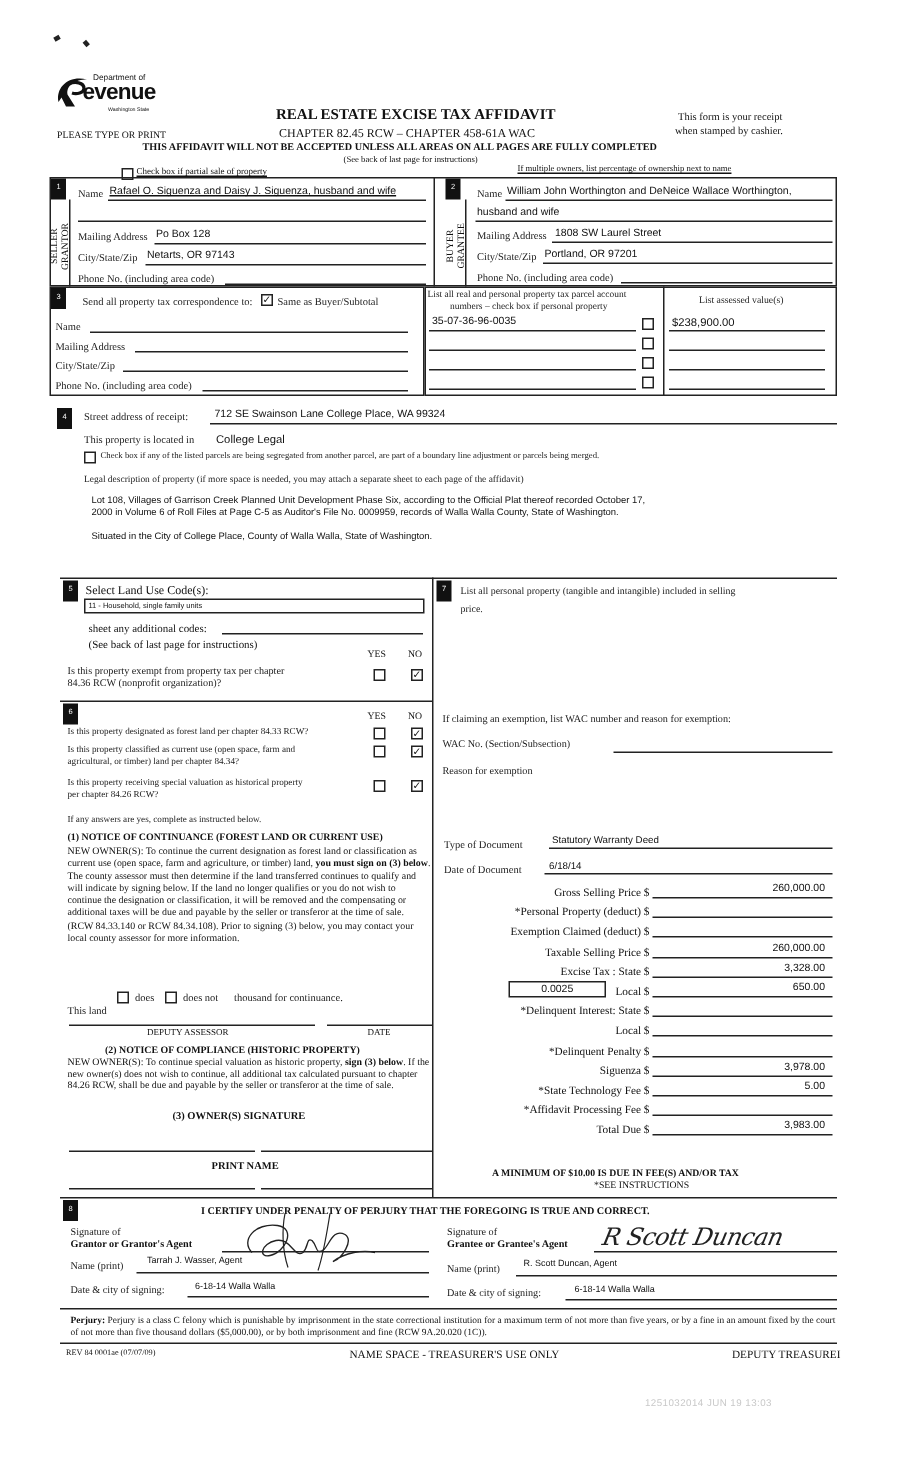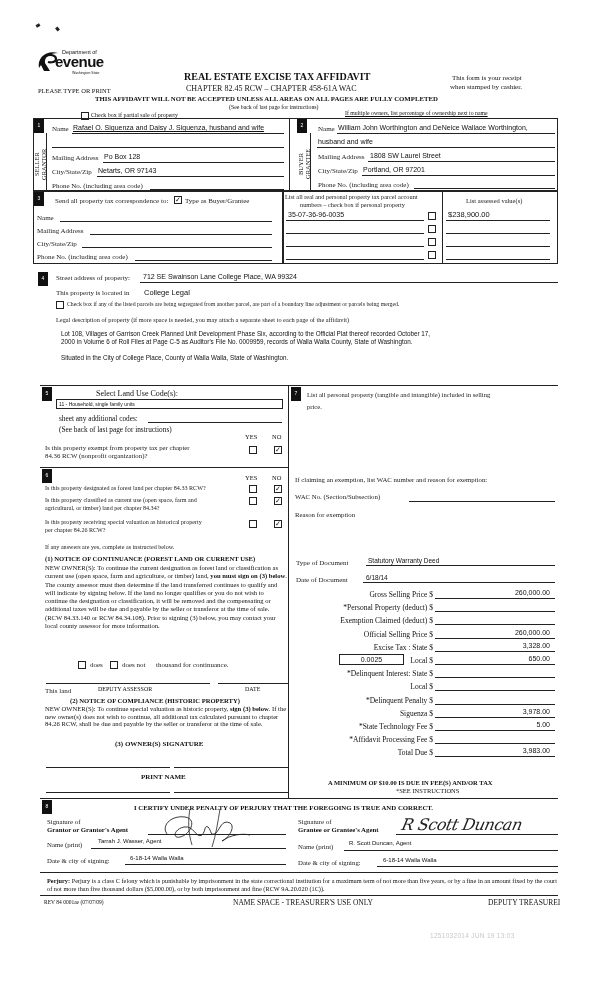--- a/index.html
+++ b/index.html
@@ -87,21 +87,21 @@
 <div class="abs lbl" style="left:318px;top:167px;">City/State/Zip</div>
 <div class="abs fill" style="left:363px;top:166px;">Portland, OR 97201</div>
 <div class="line" style="left:362px;top:175px;width:193px;"></div>
 <div class="abs lbl" style="left:318px;top:181px;">Phone No. (including area code)</div>
 <div class="line" style="left:414px;top:188px;width:141px;"></div>
 
 <div class="box" style="left:33px;top:191px;width:250px;height:73px;"></div>
 <div class="num" style="left:34px;top:192px;">3</div>
 <div class="abs lbl" style="left:55px;top:197px;">Send all property tax correspondence to:</div>
 <div class="cb" style="left:174px;top:196px;">✓</div>
-<div class="abs lbl" style="left:185px;top:197px;">Type as Buyer/Grantee</div>
+<div class="abs lbl" style="left:185px;top:197px;">Same as Buyer/Subtotal</div>
 <div class="abs lbl" style="left:37px;top:214px;">Name</div>
 <div class="line" style="left:60px;top:221px;width:212px;"></div>
 <div class="abs lbl" style="left:37px;top:227px;">Mailing Address</div>
 <div class="line" style="left:90px;top:234px;width:182px;"></div>
 <div class="abs lbl" style="left:37px;top:240px;">City/State/Zip</div>
 <div class="line" style="left:82px;top:247px;width:190px;"></div>
 <div class="abs lbl" style="left:37px;top:253px;">Phone No. (including area code)</div>
 <div class="line" style="left:135px;top:260px;width:137px;"></div>
 
 <div class="box" style="left:283px;top:191px;width:275px;height:73px;"></div>
@@ -120,38 +120,38 @@
 <div class="cb" style="left:428px;top:225px;"></div>
 <div class="line" style="left:446px;top:233px;width:104px;"></div>
 <div class="line" style="left:286px;top:246px;width:138px;"></div>
 <div class="cb" style="left:428px;top:238px;"></div>
 <div class="line" style="left:446px;top:246px;width:104px;"></div>
 <div class="line" style="left:286px;top:259px;width:138px;"></div>
 <div class="cb" style="left:428px;top:251px;"></div>
 <div class="line" style="left:446px;top:259px;width:104px;"></div>
 
 <div class="num" style="left:38px;top:272px;">4</div>
-<div class="abs lbl" style="left:56px;top:274px;">Street address of property:</div>
+<div class="abs lbl" style="left:56px;top:274px;">Street address of receipt:</div>
 <div class="abs fill" style="left:143px;top:273px;">712 SE Swainson Lane College Place, WA 99324</div>
 <div class="line" style="left:140px;top:282px;width:418px;"></div>
 <div class="abs lbl" style="left:56px;top:289px;">This property is located in</div>
 <div class="abs fill" style="left:144px;top:288px;font-size:7.5px;">College Legal</div>
 <div class="cb" style="left:56px;top:301px;"></div>
 <div class="abs lbl" style="left:67px;top:301px;font-size:5.8px;">Check box if any of the listed parcels are being segregated from another parcel, are part of a boundary line adjustment or parcels being merged.</div>
 <div class="abs lbl" style="left:56px;top:316px;font-size:6.3px;">Legal description of property (if more space is needed, you may attach a separate sheet to each page of the affidavit)</div>
 <div class="abs fill" style="left:61px;top:330px;font-size:6.3px;">Lot 108, Villages of Garrison Creek Planned Unit Development Phase Six, according to the Official Plat thereof recorded October 17,</div>
 <div class="abs fill" style="left:61px;top:338px;font-size:6.3px;">2000 in Volume 6 of Roll Files at Page C-5 as Auditor's File No. 0009959, records of Walla Walla County, State of Washington.</div>
 <div class="abs fill" style="left:61px;top:354px;font-size:6.3px;">Situated in the City of College Place, County of Walla Walla, State of Washington.</div>
 
 <div class="hline" style="left:40px;top:385px;width:248px;"></div>
 <div class="vline" style="left:288px;top:385px;height:413px;"></div>
 <div class="hline" style="left:288px;top:385px;width:270px;"></div>
 
 <div class="num" style="left:42px;top:387px;">5</div>
-<div class="abs serif" style="left:57px;top:389px;font-size:8px;margin-left:39px;">Select Land Use Code(s):</div>
+<div class="abs serif" style="left:57px;top:389px;font-size:8px;">Select Land Use Code(s):</div>
 <div class="abs fill" style="left:56px;top:399px;width:227px;height:10px;border:1px solid #222;font-size:5px;line-height:8px;padding-left:2px;">11 - Household, single family units</div>
 <div class="abs serif" style="left:59px;top:414px;font-size:7.3px;">sheet any additional codes:</div>
 <div class="line" style="left:148px;top:422px;width:134px;"></div>
 <div class="abs serif" style="left:59px;top:425px;font-size:7.3px;">(See back of last page for instructions)</div>
 <div class="abs serif" style="left:245px;top:433px;font-size:6.5px;">YES</div>
 <div class="abs serif" style="left:272px;top:433px;font-size:6.5px;">NO</div>
 <div class="abs lbl" style="left:45px;top:444px;font-size:6.8px;">Is this property exempt from property tax per chapter</div>
 <div class="abs lbl" style="left:45px;top:452px;font-size:6.8px;">84.36 RCW (nonprofit organization)?</div>
 <div class="cb" style="left:249px;top:446px;"></div>
 <div class="cb" style="left:274px;top:446px;">✓</div>
@@ -169,21 +169,21 @@
 <div class="cb" style="left:274px;top:497px;">✓</div>
 <div class="abs lbl" style="left:45px;top:519px;font-size:6.1px;">Is this property receiving special valuation as historical property</div>
 <div class="abs lbl" style="left:45px;top:527px;font-size:6.1px;">per chapter 84.26 RCW?</div>
 <div class="cb" style="left:249px;top:520px;"></div>
 <div class="cb" style="left:274px;top:520px;">✓</div>
 <div class="abs lbl" style="left:45px;top:544px;font-size:6.1px;">If any answers are yes, complete as instructed below.</div>
 <div class="abs serif bold" style="left:45px;top:555px;font-size:6.6px;white-space:nowrap;">(1) NOTICE OF CONTINUANCE  (FOREST LAND OR CURRENT USE)</div>
 <div class="abs serif para" style="left:45px;top:564px;width:242px;text-align:left;">
   <span>NEW OWNER(S): To continue the current designation as forest land or classification as current use (open space, farm and agriculture, or timber) land, </span><b>you must sign on (3) below</b><span>. The county assessor must then determine if the land transferred continues to qualify and will indicate by signing below. If the land no longer qualifies or you do not wish to continue the designation or classification, it will be removed and the compensating or additional taxes will be due and payable by the seller or transferor at the time of sale. (RCW 84.33.140 or RCW 84.34.108). Prior to signing (3) below, you may contact your local county assessor for more information.</span>
 </div>
-<div class="abs lbl" style="left:45px;top:687px;font-size:7px;text-align:center;">This land</div>
+<div class="abs lbl" style="left:45px;top:670px;font-size:7px;text-align:center;">This land</div>
 <div class="cb" style="left:78px;top:661px;"></div>
 <div class="abs lbl" style="left:90px;top:661px;font-size:7px;">does</div>
 <div class="cb" style="left:110px;top:661px;"></div>
 <div class="abs lbl" style="left:122px;top:661px;font-size:7px;">does not</div>
 <div class="abs lbl" style="left:156px;top:661px;font-size:7px;">thousand for continuance.</div>
 <div class="hline" style="left:46px;top:683px;width:164px;"></div>
 <div class="hline" style="left:218px;top:683px;width:70px;"></div>
 <div class="abs serif" style="left:98px;top:686px;font-size:6px;">DEPUTY ASSESSOR</div>
 <div class="abs serif" style="left:245px;top:686px;font-size:6px;">DATE</div>
 <div class="abs serif bold" style="left:70px;top:697px;font-size:6.6px;">(2) NOTICE OF COMPLIANCE (HISTORIC PROPERTY)</div>
@@ -218,21 +218,21 @@
   <div class="money" style="right:127px;top:0px;">Gross Selling Price $</div>
   <div class="amt" style="right:10px;top:-1px;">260,000.00</div>
   <div class="line" style="left:140px;top:8px;width:120px;"></div>
 
   <div class="money" style="right:127px;top:13px;">*Personal Property (deduct) $</div>
   <div class="line" style="left:140px;top:21px;width:120px;"></div>
 
   <div class="money" style="right:127px;top:26px;">Exemption Claimed (deduct) $</div>
   <div class="line" style="left:140px;top:34px;width:120px;"></div>
 
-  <div class="money" style="right:127px;top:40px;">Official Selling Price $</div>
+  <div class="money" style="right:127px;top:40px;">Taxable Selling Price $</div>
   <div class="amt" style="right:10px;top:39px;">260,000.00</div>
   <div class="line" style="left:140px;top:48px;width:120px;"></div>
 
   <div class="money" style="right:127px;top:53px;">Excise Tax : State $</div>
   <div class="amt" style="right:10px;top:52px;">3,328.00</div>
   <div class="line" style="left:140px;top:61px;width:120px;"></div>
 
   <div class="abs fill" style="left:44px;top:64px;width:65px;height:11px;border:1px solid #222;text-align:center;line-height:9px;font-size:7px;">0.0025</div>
   <div class="money" style="right:127px;top:66px;">Local $</div>
   <div class="amt" style="right:10px;top:65px;">650.00</div>

